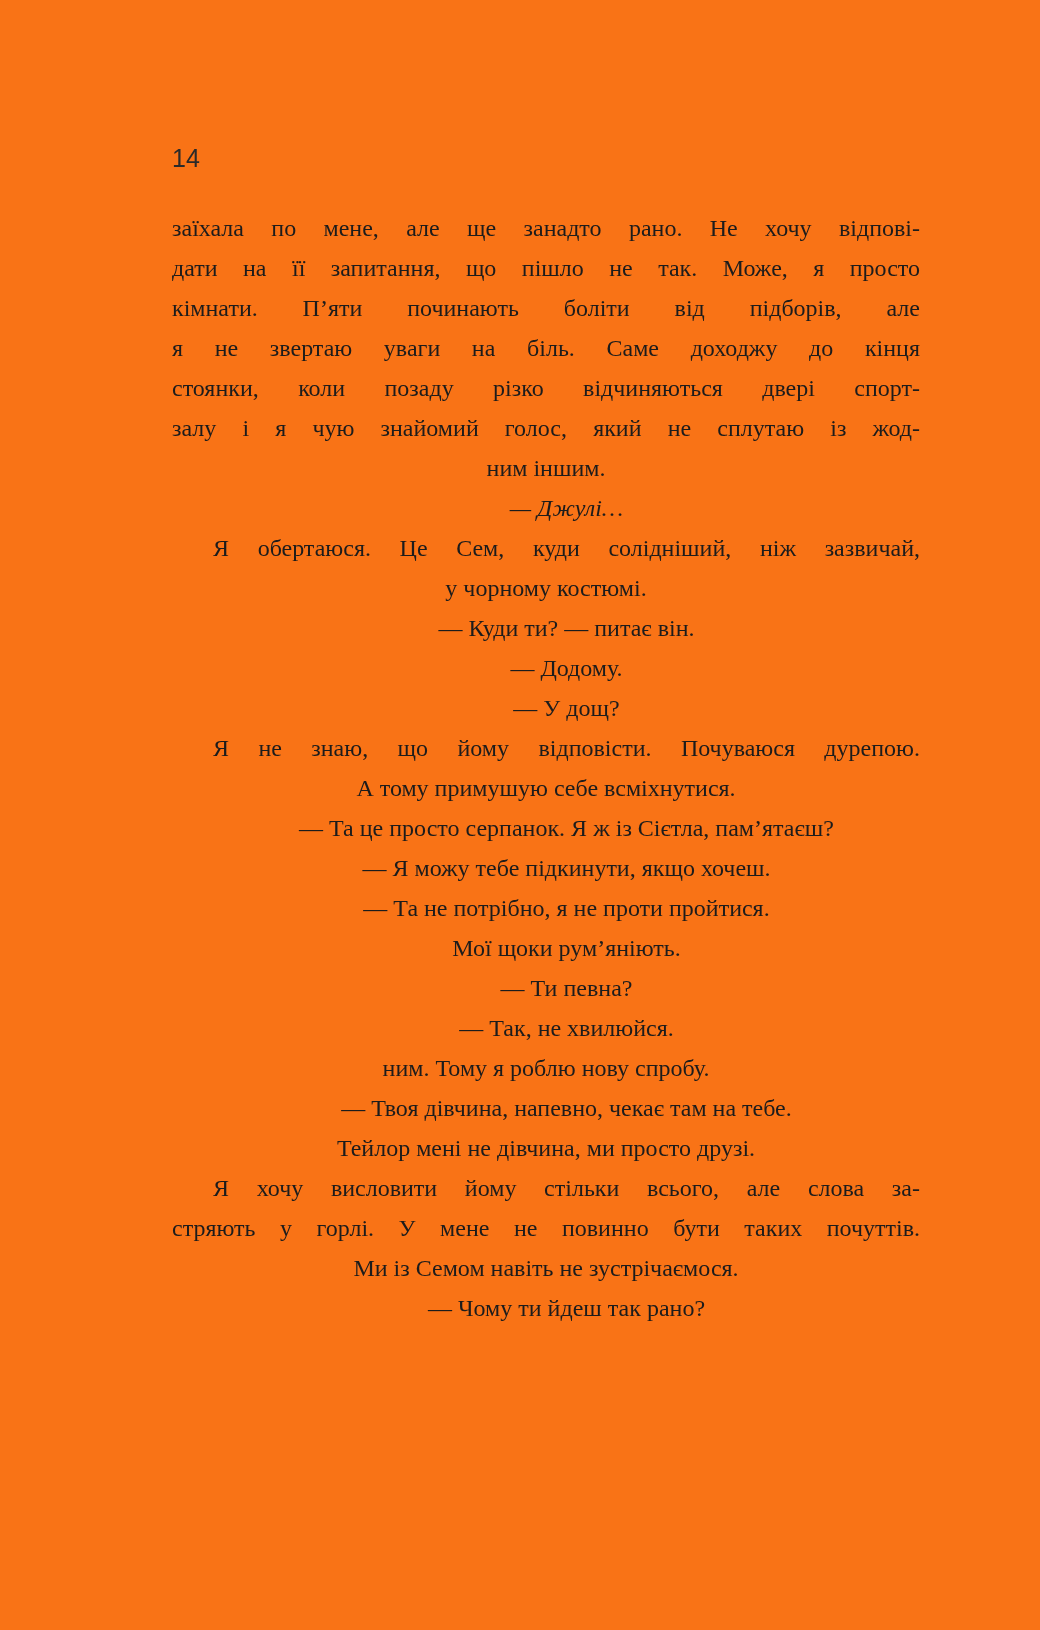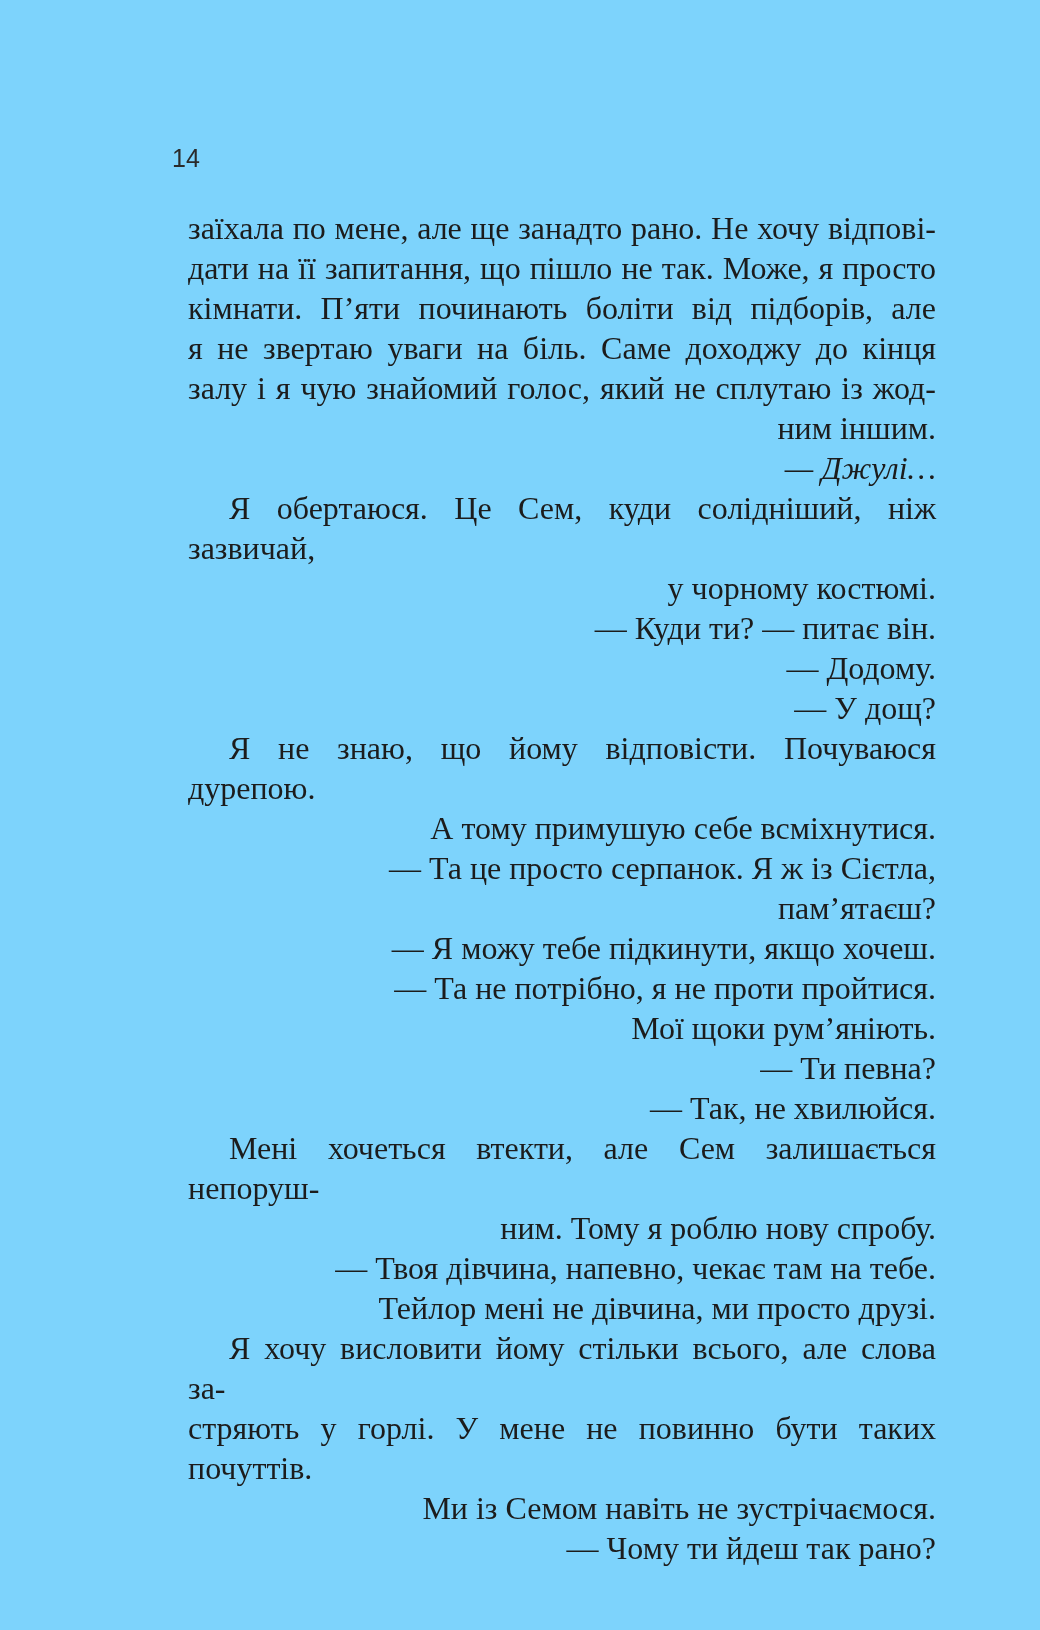--- a/index.html
+++ b/index.html
@@ -4,52 +4,51 @@
 <style>
   html, body {
     margin: 0;
     padding: 0;
     background: #ffffff;
   }
   .page {
     position: relative;
     width: 1040px;
     height: 1630px;
-    background: #7dd3fc;
+    background: #f97316;
     overflow: hidden;
   }
   .folio {
     position: absolute;
     left: 172px;
     top: 146px;
     font-family: "Liberation Sans", "DejaVu Sans", sans-serif;
     font-size: 25px;
     line-height: 1;
     color: #2a2a2a;
   }
   .body-text {
     position: absolute;
     left: 172px;
     top: 208px;
     width: 748px;
     font-family: "Liberation Serif", "DejaVu Serif", serif;
-    font-size: 32px;
+    font-size: 24px;
     line-height: 40px;
     color: #1c1c1c;
-    margin-left: 16px;
   }
   .para {
     margin: 0;
     padding: 0;
   }
   .para.italic .line {
     font-style: italic;
   }
   .line {
-    text-align: right;
+    text-align: center;
     white-space: normal;
   }
   .line.fill {
     text-align: justify;
     text-align-last: justify;
     -moz-text-align-last: justify;
     text-justify: inter-word;
   }
   .line.indent {
     text-indent: 41px;
@@ -59,20 +58,21 @@
 <body>
 
 <div class="page">
   <div class="folio">14</div>
   <div class="body-text">
       <div class="para">
         <div class="line fill">заїхала по мене, але ще занадто рано. Не хочу відпові-</div>
         <div class="line fill">дати на її запитання, що пішло не так. Може, я просто</div>
         <div class="line fill">кімнати. П’яти починають боліти від підборів, але</div>
         <div class="line fill">я не звертаю уваги на біль. Саме доходжу до кінця</div>
+        <div class="line fill">стоянки, коли позаду різко відчиняються двері спорт-</div>
         <div class="line fill">залу і я чую знайомий голос, який не сплутаю із жод-</div>
         <div class="line">ним іншим.</div>
       </div>
       <div class="para italic">
         <div class="line indent">— Джулі…</div>
       </div>
       <div class="para">
         <div class="line fill indent">Я обертаюся. Це Сем, куди солідніший, ніж зазвичай,</div>
         <div class="line">у чорному костюмі.</div>
       </div>
@@ -101,21 +101,20 @@
       <div class="para">
         <div class="line indent">Мої щоки рум’яніють.</div>
       </div>
       <div class="para">
         <div class="line indent">— Ти певна?</div>
       </div>
       <div class="para">
         <div class="line indent">— Так, не хвилюйся.</div>
       </div>
       <div class="para">
-        <div class="line fill indent">Мені хочеться втекти, але Сем залишається непоруш-</div>
         <div class="line">ним. Тому я роблю нову спробу.</div>
       </div>
       <div class="para">
         <div class="line indent">— Твоя дівчина, напевно, чекає там на тебе.</div>
       </div>
       <div class="para">
         <div class="line">Тейлор мені не дівчина, ми просто друзі.</div>
       </div>
       <div class="para">
         <div class="line fill indent">Я хочу висловити йому стільки всього, але слова за-</div>

